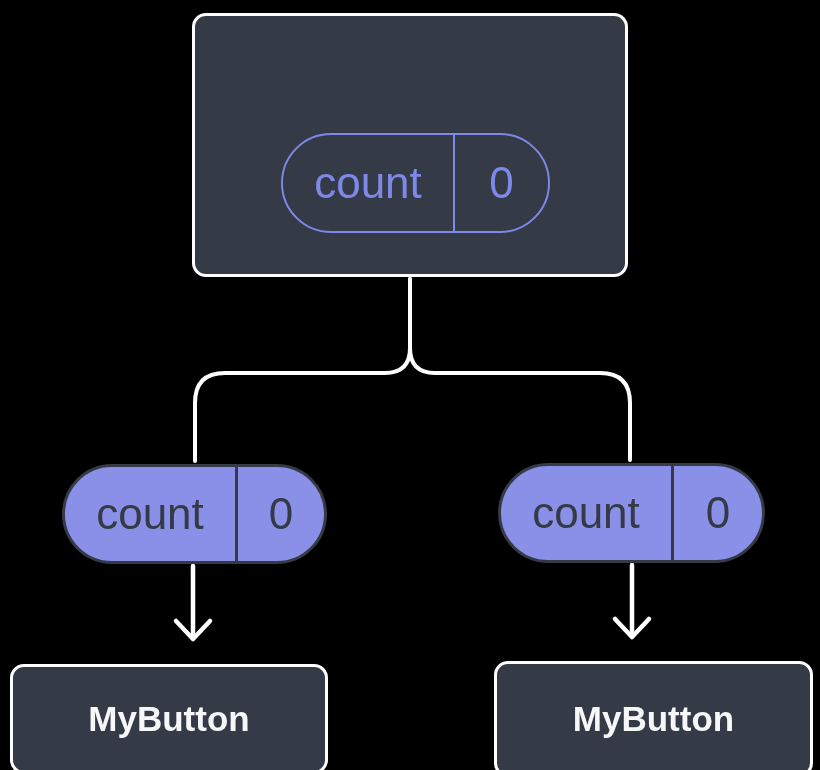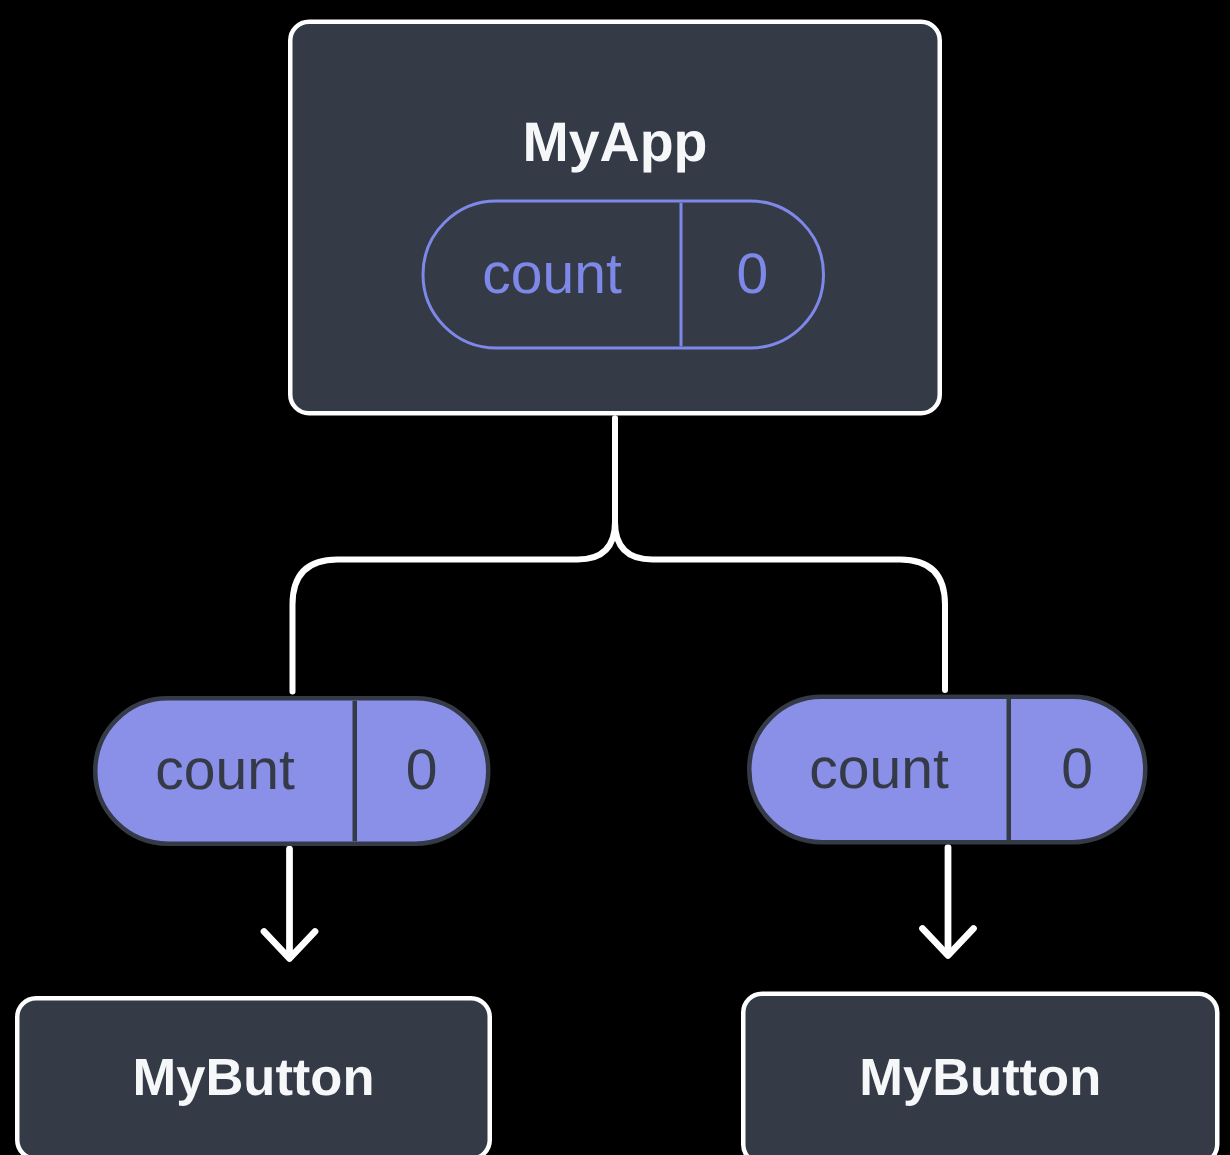--- a/index.html
+++ b/index.html
@@ -62,21 +62,21 @@
     font-size: 35px;
     font-weight: 600;
   }
   .pill {
     position: absolute;
     box-sizing: border-box;
     display: flex;
     align-items: stretch;
     border-radius: 60px;
     overflow: hidden;
-    font-size: 38px;
+    font-size: 44px;
     line-height: 1;
   }
   .pill .cell {
     display: flex;
     align-items: center;
     justify-content: center;
   }
   .pill .cell-name { width: 170px; flex: none; }
   .pill .cell-value { flex: 1; }
   .pill-outline {
@@ -104,21 +104,20 @@
   <svg class="connectors" viewBox="0 0 820 770">
     <path stroke-width="4" d="M410 279 L410 348 Q410 373 385 373 L225 373 Q195 373 195 403 L195 461"></path>
     <path stroke-width="4" d="M410 279 L410 348 Q410 373 435 373 L600 373 Q630 373 630 403 L630 460"></path>
     <path stroke-width="4.5" d="M193 566 L193 634"></path>
     <path stroke-width="4.5" d="M176 621 L193 639 L210 621"></path>
     <path stroke-width="4.5" d="M632 565 L632 632"></path>
     <path stroke-width="4.5" d="M615 619 L632 637 L649 619"></path>
   </svg>
 
   <div class="card node-root">
-    <div class="node-title">MyApp</div>
     <div class="pill pill-outline">
       <div class="cell cell-name">count</div>
       <div class="divider"></div>
       <div class="cell cell-value">0</div>
     </div>
   </div>
 
   <div class="pill pill-filled pill-left">
     <div class="cell cell-name">count</div>
     <div class="divider"></div>

